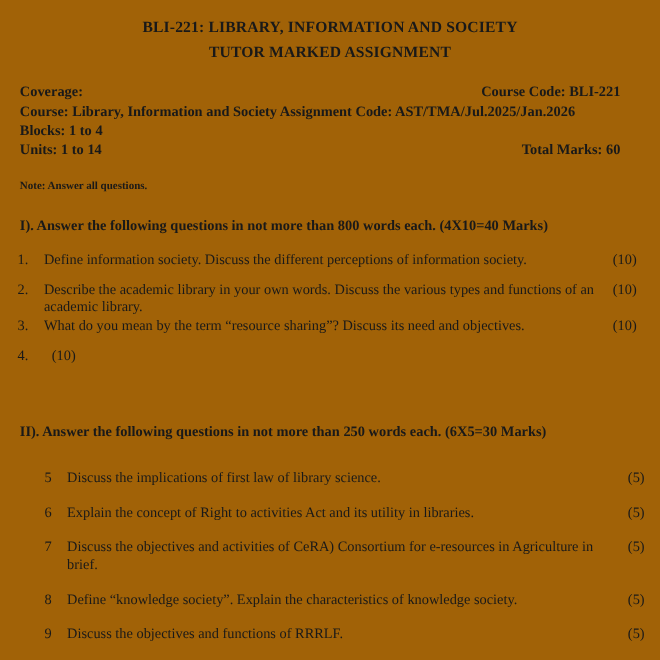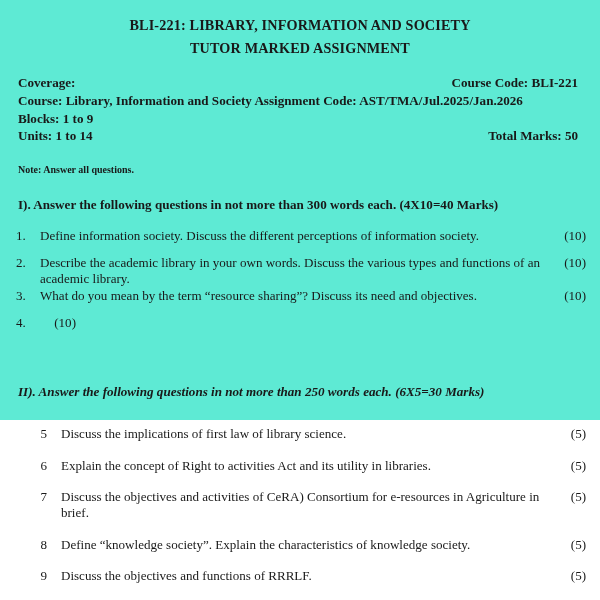--- a/index.html
+++ b/index.html
@@ -13,43 +13,43 @@
     height: 600px;
     overflow: hidden;
     font-family: "Liberation Serif", "DejaVu Serif", serif;
     color: #191919;
     -webkit-font-smoothing: antialiased;
   }
 
   .page {
     position: relative;
     width: 600px;
-    height: 420px;
+    height: 600px;
     box-sizing: border-box;
     padding: 0;
-    background: #5eead4;
+    background: #a16207;
   }
 
   
   .title-block {
     text-align: center;
     padding-top: 14px;
   }
   .doc-title-1,
   .doc-title-2 {
     font-weight: bold;
     font-size: 14.2px;
     letter-spacing: 0.15px;
     line-height: 23px;
   }
 
   
   .meta-block {
     margin-top: 14px;
-    padding: 0 22px 0 18px;
+    padding: 0 36px 0 18px;
     font-weight: bold;
     font-size: 13.1px;
     line-height: 17.8px;
   }
   .meta-row {
     display: flex;
     justify-content: space-between;
     align-items: baseline;
     white-space: nowrap;
   }
@@ -67,21 +67,21 @@
   }
 
   
   .section-heading {
     font-weight: bold;
     font-size: 13.1px;
     padding-left: 18px;
     line-height: 17px;
   }
   .section-1-heading { margin-top: 18px; }
-  .section-2-heading { margin-top: 28px; font-style: italic; }
+  .section-2-heading { margin-top: 28px; }
 
   
   .qlist {
     margin: 0;
     padding: 0;
     list-style: none;
     font-size: 13.05px;
     line-height: 16.4px;
   }
   .qlist-1 { margin-top: 15px; }
@@ -104,21 +104,21 @@
   .qlist-1 .qnum { width: 24px; }
   .qlist-2 .qnum { width: 31px; text-align: right; padding-right: 14px; }
 
   .qtext {
     flex: 1 1 auto;
     padding-right: 10px;
   }
   .qmarks {
     flex: 0 0 auto;
     width: 36px;
-    text-align: right;
+    text-align: center;
   }
   .qlist-2 .qmarks { text-align: right; width: 30px; }
 
   .spacer-after-sec1 { height: 14px; }
 </style>
 </head>
 <body>
 
 <div class="page">
 
@@ -129,31 +129,31 @@
 
   <div class="meta-block">
     <div class="meta-row">
       <span class="meta-left">Coverage:</span>
       <span class="meta-right">Course Code: BLI-221</span>
     </div>
     <div class="meta-row single">
       <span class="meta-left">Course: Library, Information and Society Assignment Code: AST/TMA/Jul.2025/Jan.2026</span>
     </div>
     <div class="meta-row single">
-      <span class="meta-left">Blocks: 1 to 9</span>
+      <span class="meta-left">Blocks: 1 to 4</span>
     </div>
     <div class="meta-row">
       <span class="meta-left">Units: 1 to 14</span>
-      <span class="meta-right">Total Marks: 50</span>
+      <span class="meta-right">Total Marks: 60</span>
     </div>
   </div>
 
   <div class="note-line">Note: Answer all questions.</div>
 
-  <div class="section-heading section-1-heading">I). Answer the following questions in not more than 300 words each. (4X10=40 Marks)</div>
+  <div class="section-heading section-1-heading">I). Answer the following questions in not more than 800 words each. (4X10=40 Marks)</div>
 
   <ul class="qlist qlist-1">
     <li class="qrow">
       <span class="qnum">1.</span>
       <span class="qtext">Define information society. Discuss the different perceptions of information society.</span>
       <span class="qmarks">(10)</span>
     </li>
     <li class="qrow tight">
       <span class="qnum">2.</span>
       <span class="qtext">Describe the academic library in your own words. Discuss the various types and functions of an academic library.</span>

